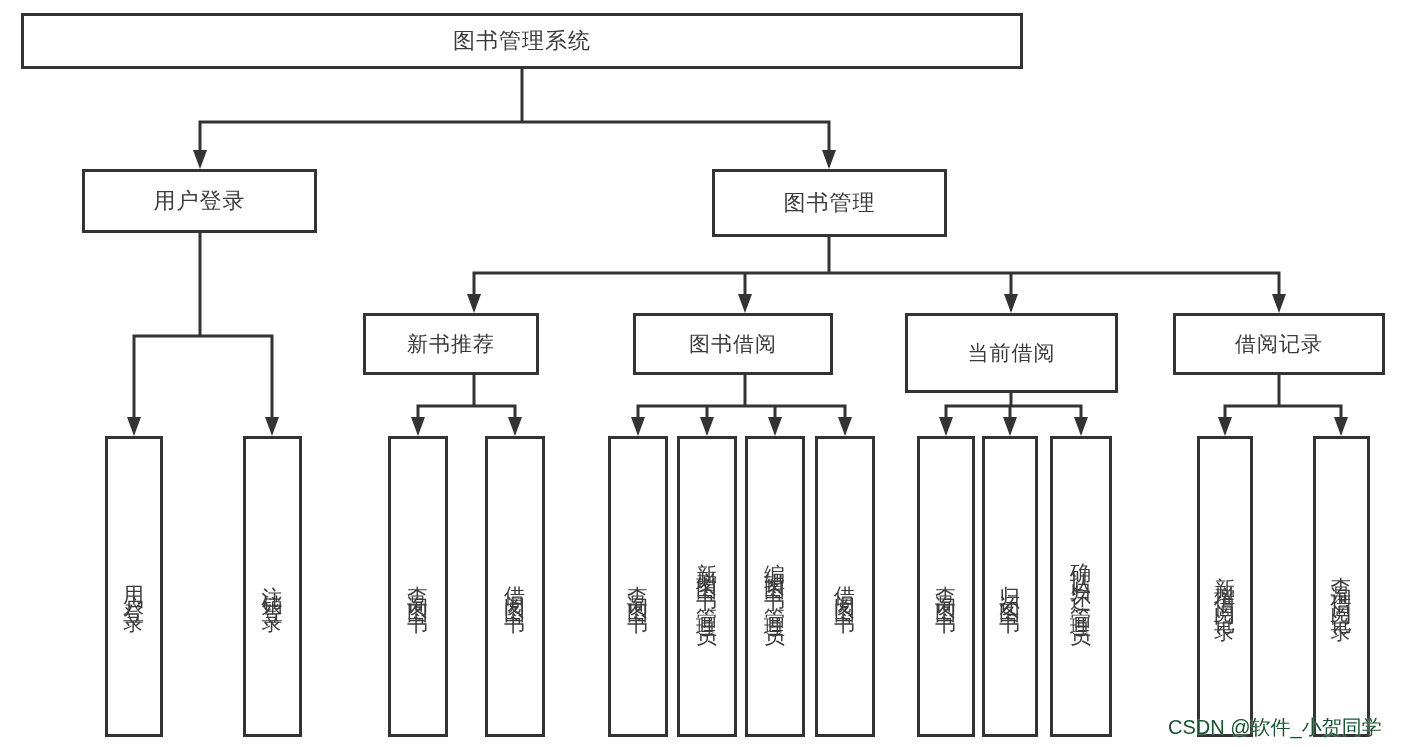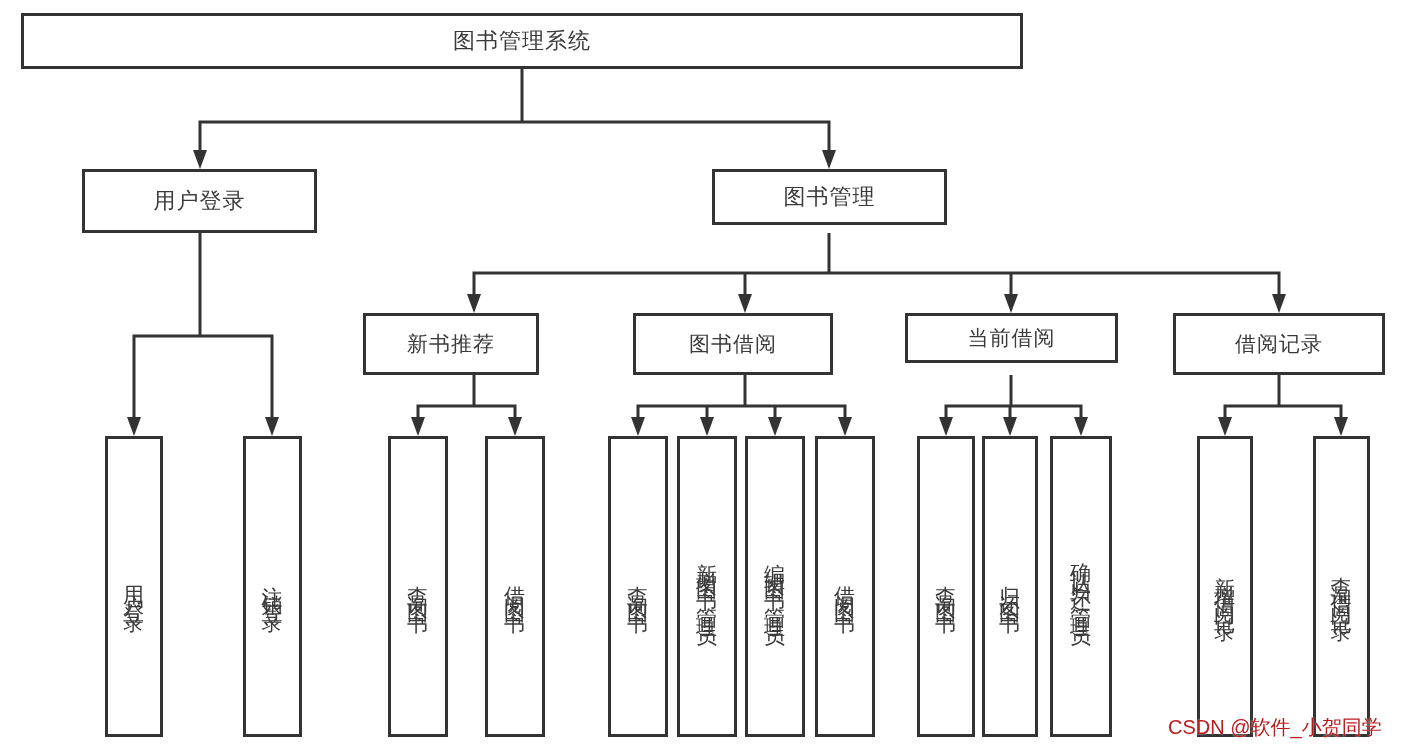--- a/index.html
+++ b/index.html
@@ -34,25 +34,25 @@
     writing-mode: vertical-rl;
     text-orientation: mixed;
     font-size: 21px;
     letter-spacing: 9px;
     line-height: 1;
   }
   
   #n-root   { left: 21px;  top: 13px;  width: 1002px; height: 56px; font-size: 22px; }
   
   #n-login  { left: 82px;  top: 169px; width: 235px; height: 64px; font-size: 22px; }
-  #n-mgmt   { left: 712px; top: 169px; width: 235px; height: 56px; font-size: 22px; }
+  #n-mgmt   { left: 712px; top: 169px; width: 235px; height: 68px; font-size: 22px; }
   
   #n-nbr    { left: 363px;  top: 313px; width: 176px; height: 62px; }
   #n-bb     { left: 633px;  top: 313px; width: 200px; height: 62px; }
-  #n-cb     { left: 905px;  top: 313px; width: 213px; height: 50px; }
+  #n-cb     { left: 905px;  top: 313px; width: 213px; height: 80px; }
   #n-br     { left: 1173px; top: 313px; width: 212px; height: 62px; }
   
   .leaf { top: 436px; height: 301px; }
   #l-login-1 { left: 105px;  width: 58px; }
   #l-login-2 { left: 243px;  width: 59px; }
   #l-nbr-1   { left: 388px;  width: 60px; }
   #l-nbr-2   { left: 485px;  width: 60px; }
   #l-bb-1    { left: 608px;  width: 60px; }
   #l-bb-2    { left: 677px;  width: 60px; }
   #l-bb-3    { left: 745px;  width: 60px; }
@@ -61,21 +61,21 @@
   #l-cb-2    { left: 982px;  width: 56px; }
   #l-cb-3    { left: 1050px; width: 62px; }
   #l-br-1    { left: 1197px; width: 56px; }
   #l-br-2    { left: 1313px; width: 57px; }
   #watermark {
     position: absolute;
     left: 1168px;
     top: 714px;
     z-index: 5;
     font-size: 20px;
-    color: #b91c1c;
+    color: #14532d;
     white-space: nowrap;
     text-shadow: 0 0 2px #ffffff;
   }
 </style>
 </head>
 <body>
 
 <div id="stage">
 
   <svg id="connectors" width="1405" height="747" viewBox="0 0 1405 747">

